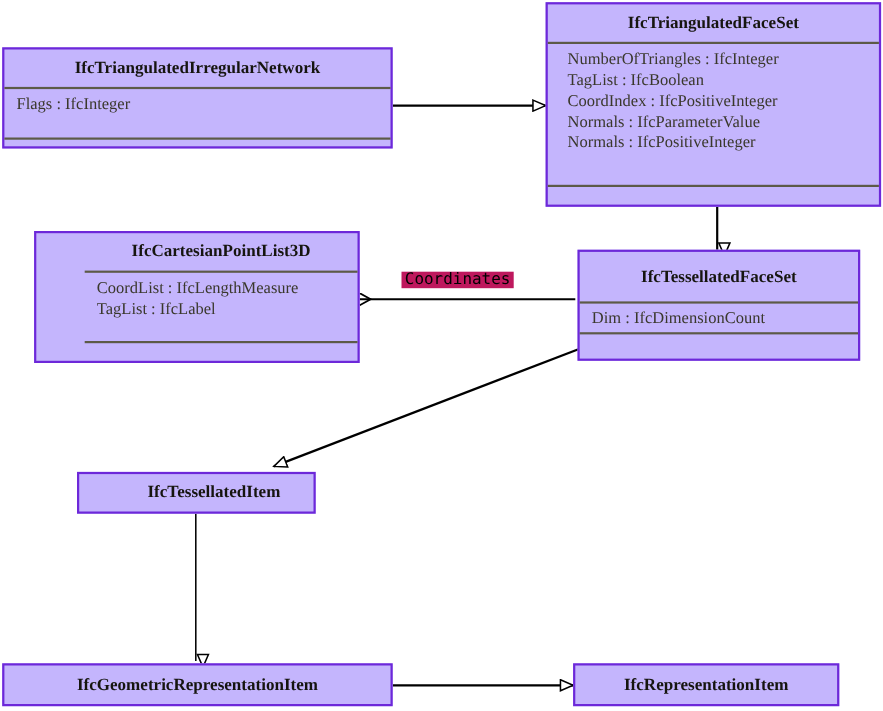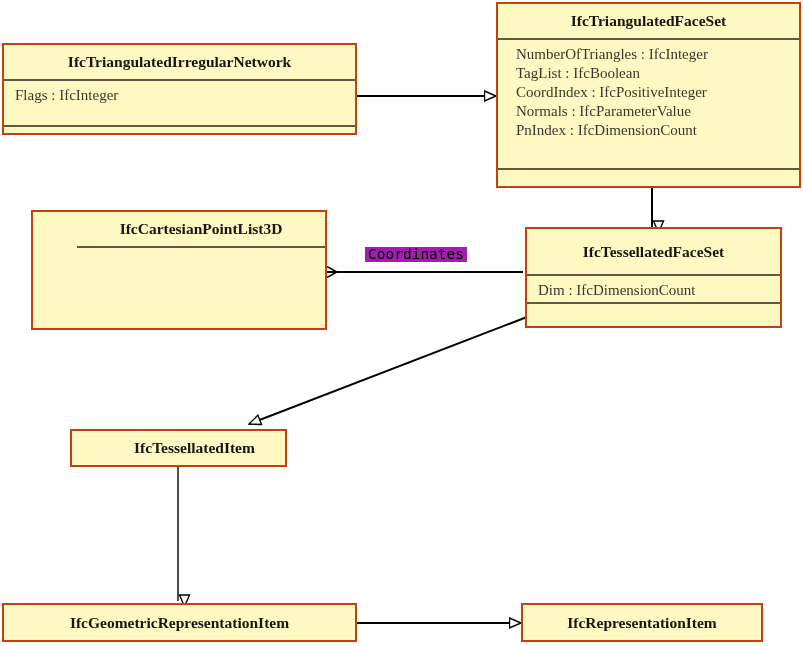--- a/index.html
+++ b/index.html
@@ -17,22 +17,22 @@
   }
   svg.canvas {
     position: absolute;
     left: 0;
     top: 0;
     width: 803px;
     height: 646px;
   }
   .uml-box {
     position: absolute;
-    background: #fef9c3;
-    border: 2px solid #c2410c;
+    background: #c4b5fd;
+    border: 2px solid #6d28d9;
     box-sizing: border-box;
   }
   .uml-title {
     font-weight: bold;
     font-size: 15.5px;
     color: #16150f;
     text-align: center;
     line-height: 1;
     display: flex;
     align-items: center;
@@ -55,21 +55,21 @@
   }
   .uml-empty {
     box-sizing: border-box;
   }
   .edge-label {
     position: absolute;
     font-family: "DejaVu Sans Mono", "Liberation Mono", monospace;
     font-size: 14.5px;
     color: #000000;
     white-space: nowrap;
-    background: #a21caf;
+    background: #be185d;
     padding: 0 3px;
     line-height: 1;
   }
 </style>
 </head>
 <body>
 
 <div id="diagram-root">
 
   <svg class="canvas" viewBox="0 0 803 646">
@@ -106,27 +106,31 @@
     <div class="uml-sep uml-empty" style="height:22px;"></div>
   </div>
 
   <div class="uml-box" style="left:496px; top:2px; width:305px; height:186px;">
     <div class="uml-title" style="height:34px;">IfcTriangulatedFaceSet</div>
     <div class="uml-sep uml-attrs" style="height:130px;padding-left:18px;">
       <div class="uml-attr">NumberOfTriangles : IfcInteger</div>
       <div class="uml-attr">TagList : IfcBoolean</div>
       <div class="uml-attr">CoordIndex : IfcPositiveInteger</div>
       <div class="uml-attr">Normals : IfcParameterValue</div>
-      <div class="uml-attr">PnIndex : IfcDimensionCount</div>
+      <div class="uml-attr">Normals : IfcPositiveInteger</div>
     </div>
     <div class="uml-sep uml-empty" style="height:22px;"></div>
   </div>
 
   <div class="uml-box" style="left:31px; top:210px; width:296px; height:120px;padding-left:44px;">
     <div class="uml-title" style="height:34px;">IfcCartesianPointList3D</div>
+    <div class="uml-sep uml-attrs" style="height:64px;">
+      <div class="uml-attr">CoordList : IfcLengthMeasure</div>
+      <div class="uml-attr">TagList : IfcLabel</div>
+    </div>
     <div class="uml-sep uml-empty" style="height:22px;"></div>
   </div>
 
   <div class="uml-box" style="left:525px; top:227px; width:257px; height:101px;">
     <div class="uml-title" style="height:45px;">IfcTessellatedFaceSet</div>
     <div class="uml-sep uml-attrs" style="height:28px;">
       <div class="uml-attr">Dim : IfcDimensionCount</div>
     </div>
     <div class="uml-sep uml-empty" style="height:22px;"></div>
   </div>

